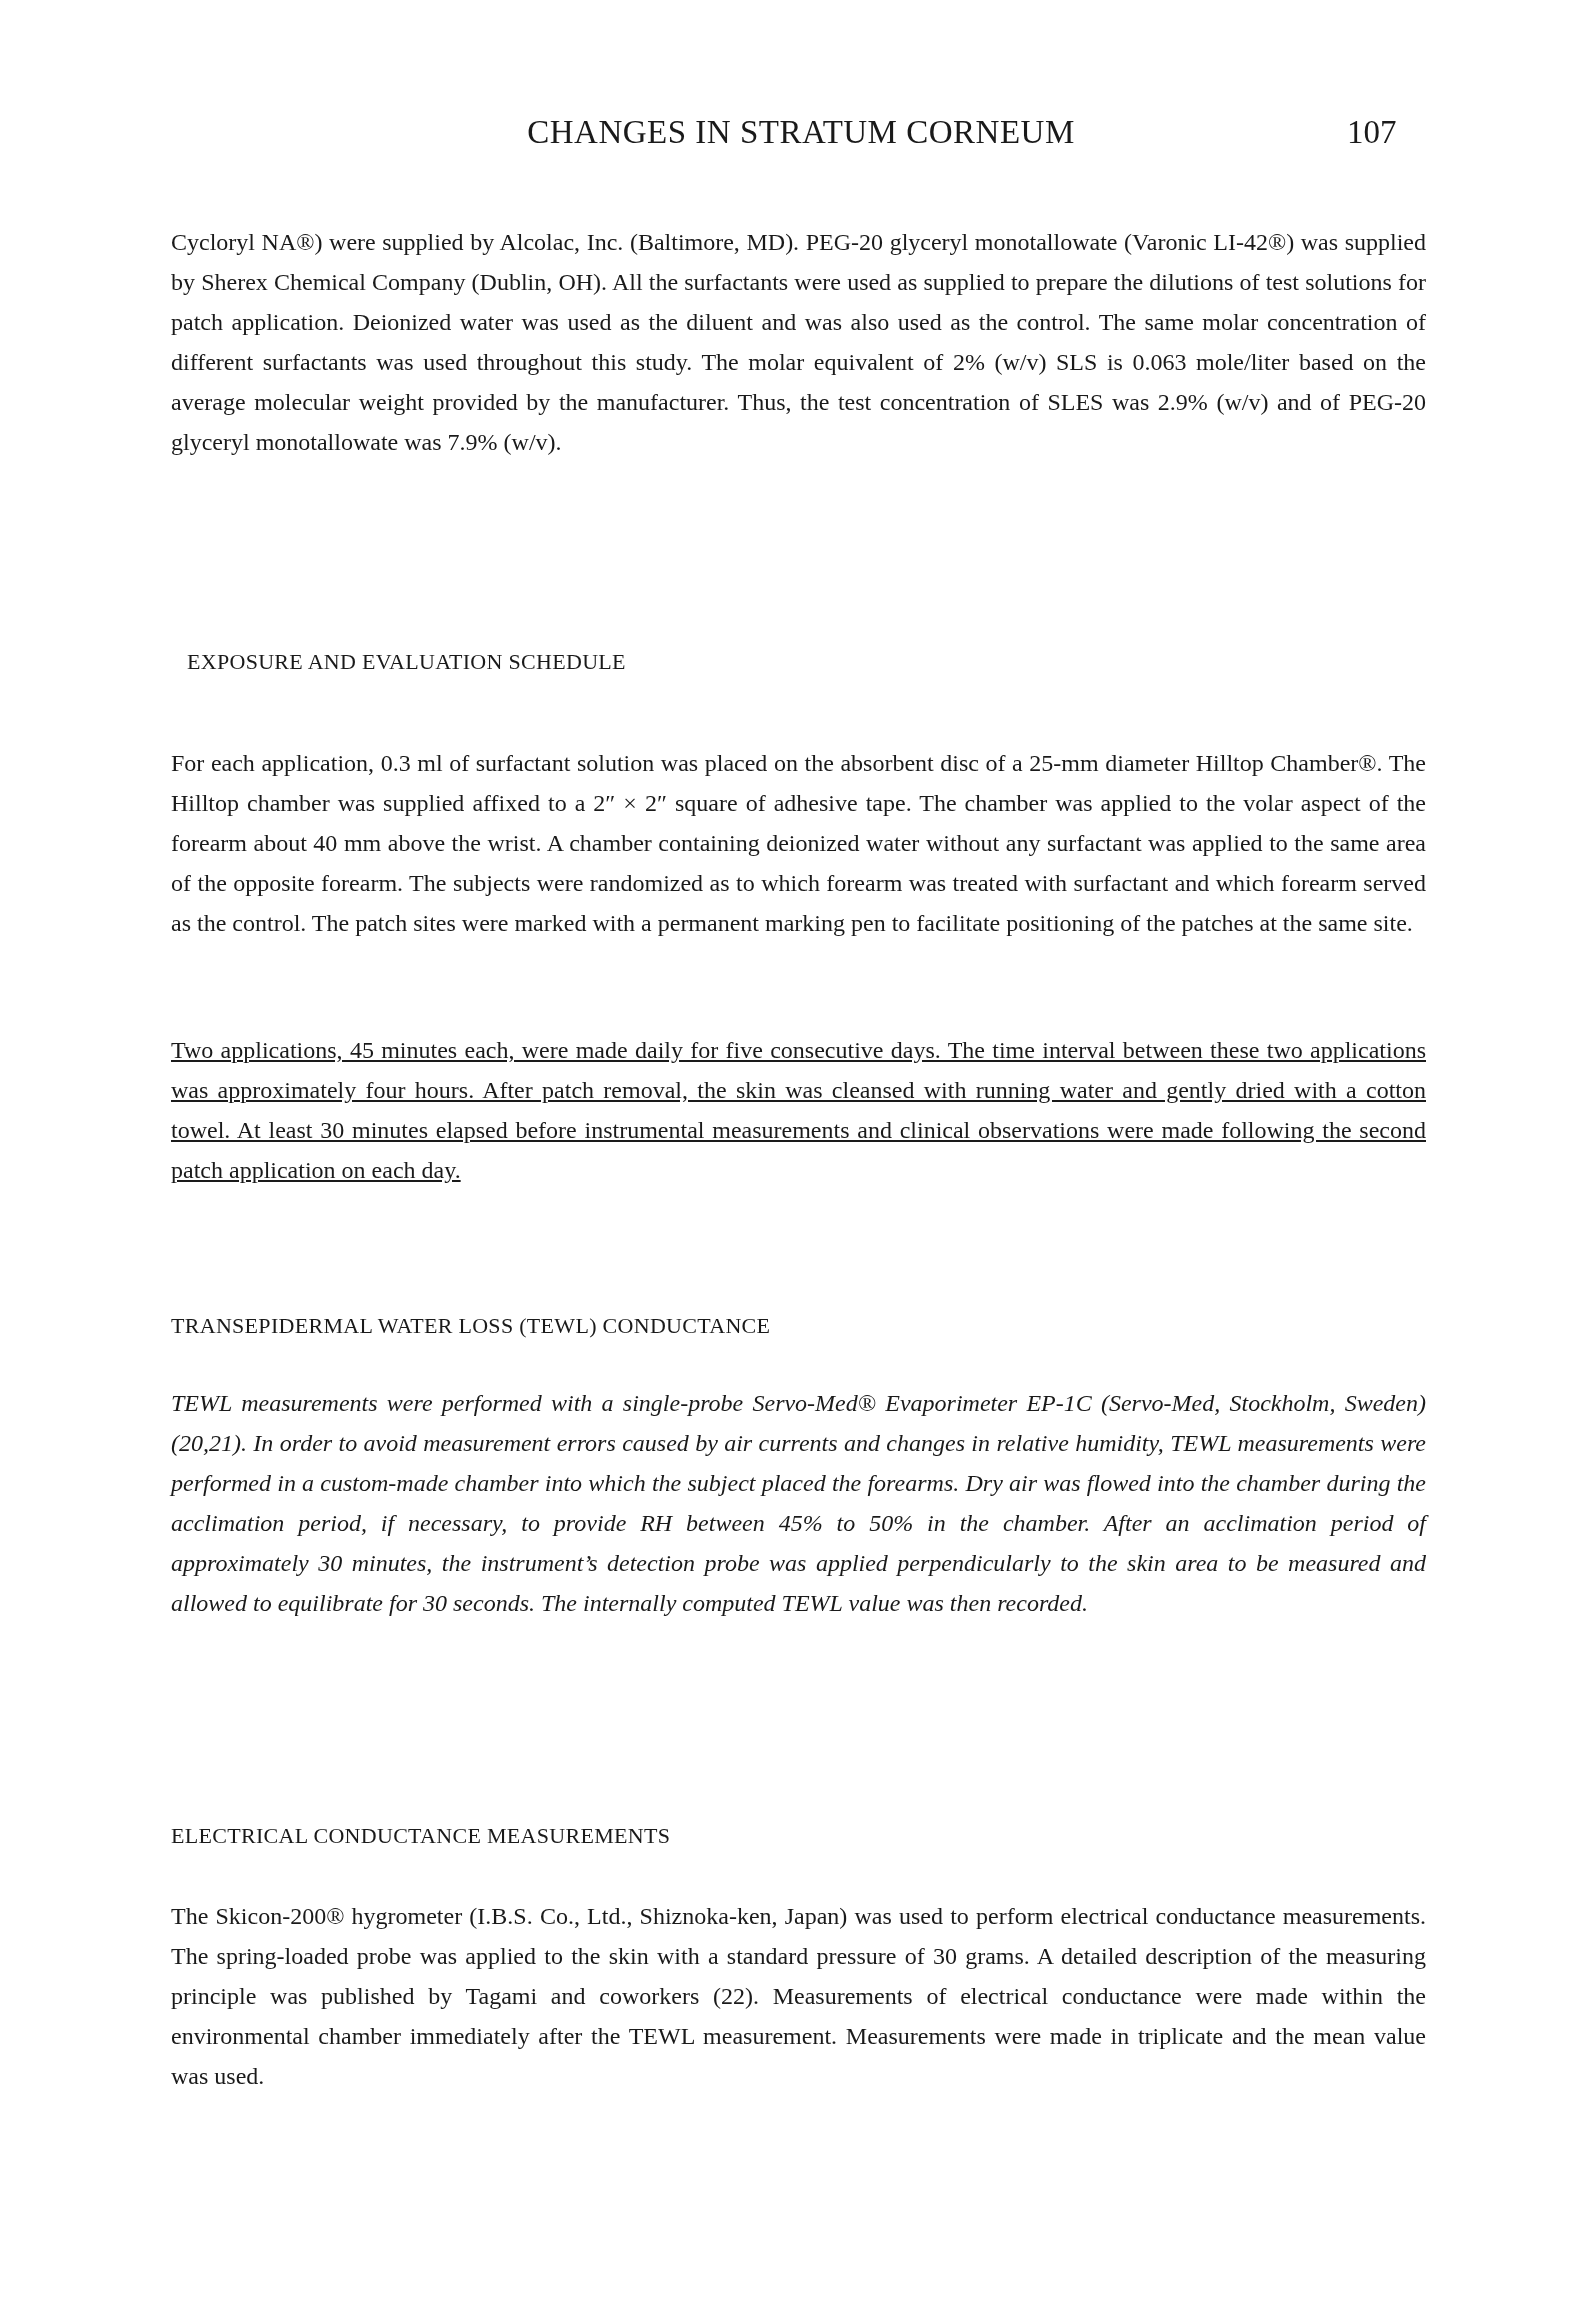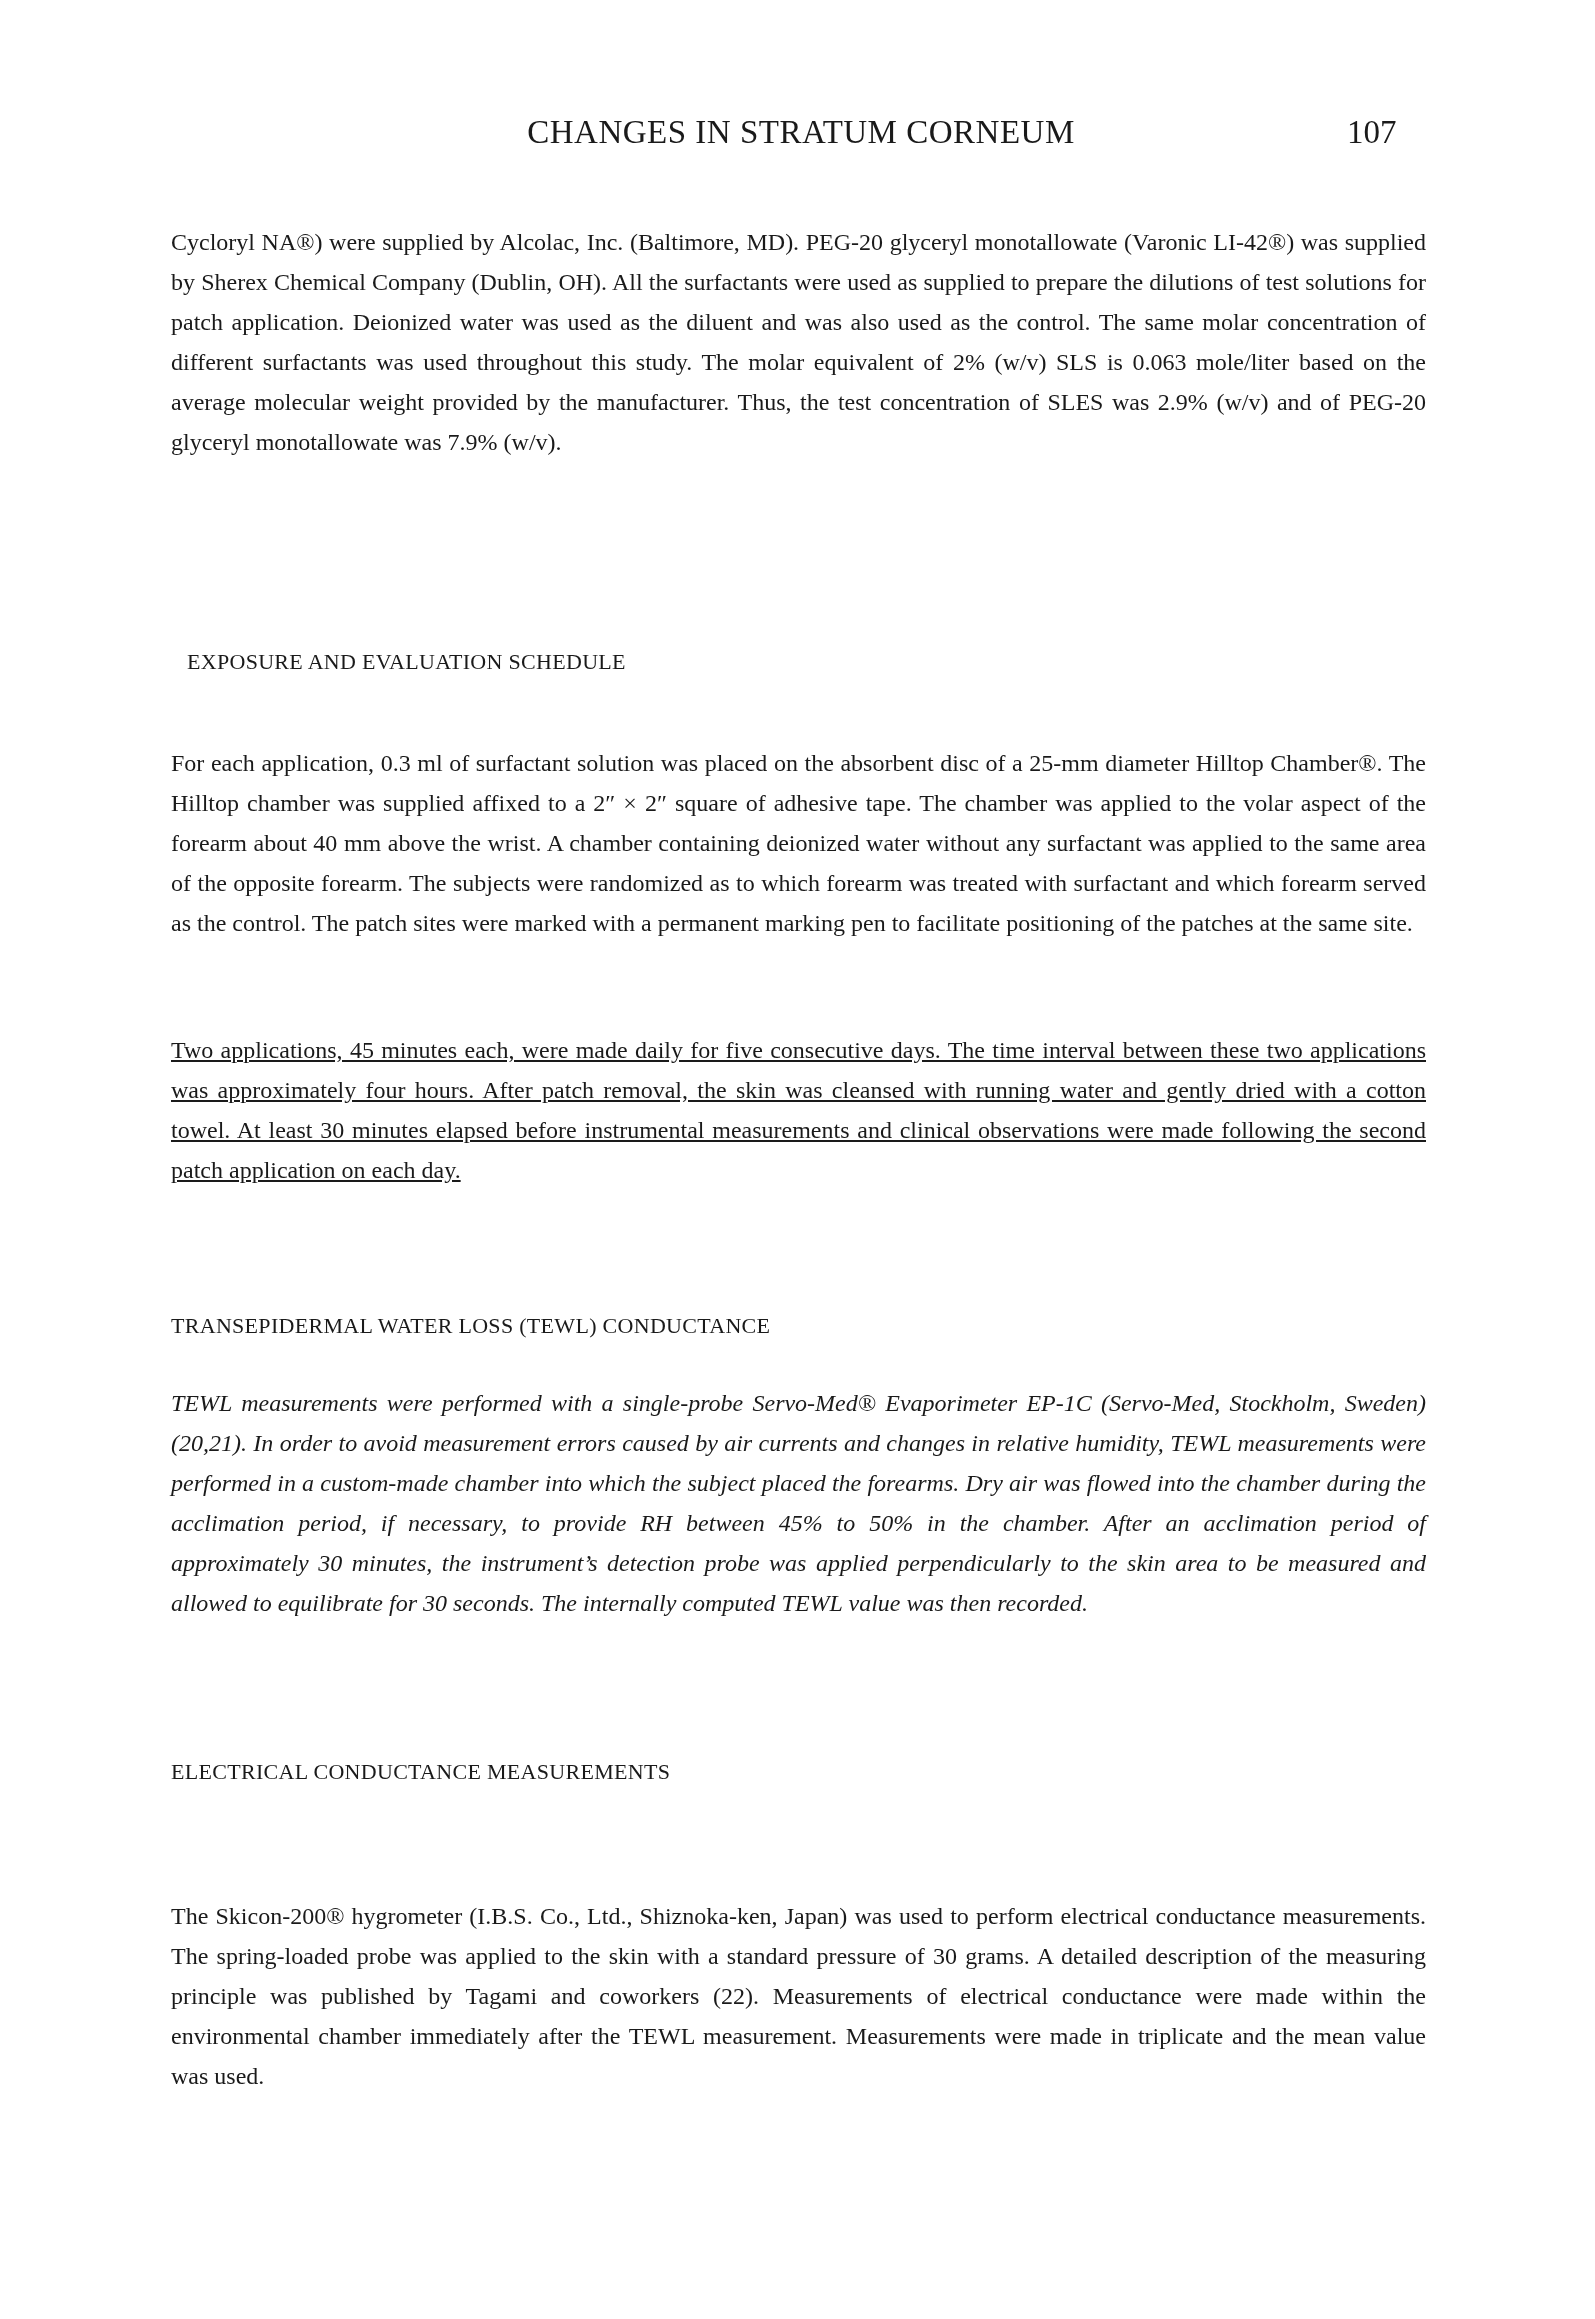--- a/index.html
+++ b/index.html
@@ -72,18 +72,18 @@
 <div class="body-block" style="top:1030px;text-decoration:underline;">
   <p>Two applications, 45 minutes each, were made daily for five consecutive days. The time interval between these two applications was approximately four hours. After patch removal, the skin was cleansed with running water and gently dried with a cotton towel. At least 30 minutes elapsed before instrumental measurements and clinical observations were made following the second patch application on each day.</p>
 </div>
 
 <div class="section-heading" style="top:1313px;">TRANSEPIDERMAL WATER LOSS (TEWL) CONDUCTANCE</div>
 
 <div class="body-block" style="top:1383px;font-style:italic;">
   <p>TEWL measurements were performed with a single-probe Servo-Med® Evaporimeter EP-1C (Servo-Med, Stockholm, Sweden) (20,21). In order to avoid measurement errors caused by air currents and changes in relative humidity, TEWL measurements were performed in a custom-made chamber into which the subject placed the forearms. Dry air was flowed into the chamber during the acclimation period, if necessary, to provide RH between 45% to 50% in the chamber. After an acclimation period of approximately 30 minutes, the instrument’s detection probe was applied perpendicularly to the skin area to be measured and allowed to equilibrate for 30 seconds. The internally computed TEWL value was then recorded.</p>
 </div>
 
-<div class="section-heading" style="top:1759px;">ELECTRICAL CONDUCTANCE MEASUREMENTS</div>
+<div class="section-heading" style="top:1823px;">ELECTRICAL CONDUCTANCE MEASUREMENTS</div>
 
 <div class="body-block" style="top:1896px;">
   <p>The Skicon-200® hygrometer (I.B.S. Co., Ltd., Shiznoka-ken, Japan) was used to perform electrical conductance measurements. The spring-loaded probe was applied to the skin with a standard pressure of 30 grams. A detailed description of the measuring principle was published by Tagami and coworkers (22). Measurements of electrical conductance were made within the environmental chamber immediately after the TEWL measurement. Measurements were made in triplicate and the mean value was used.</p>
 </div>
 
 
 </body></html>

